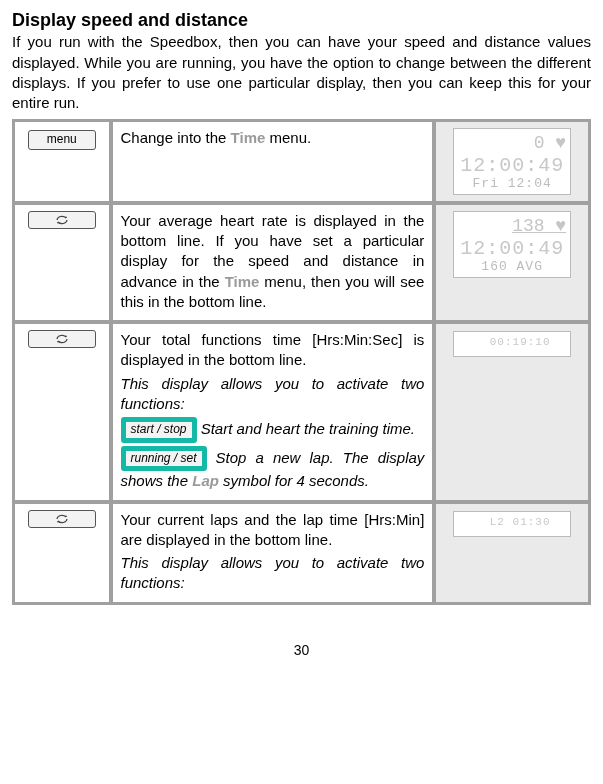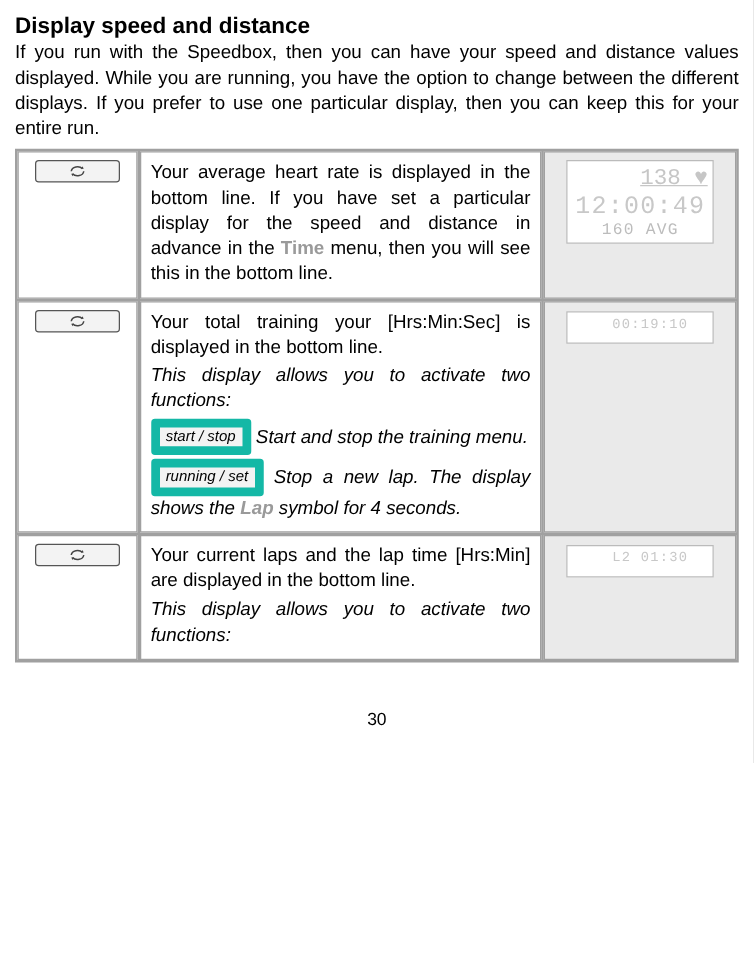--- a/index.html
+++ b/index.html
@@ -55,21 +55,21 @@
     background: #f3f3f3;
     font-size: 12px;
     padding: 1px 8px;
     min-width: 68px;
     text-align: center;
     line-height: 1.3;
     font-family: Arial, sans-serif;
   }
   .btn-inline {
     display: inline-block;
-    border: 7px solid #14b8a6;
+    border: 5px solid #14b8a6;
     border-radius: 3px;
     background: #f3f3f3;
     font-size: 12px;
     padding: 0 5px;
     line-height: 1.3;
     vertical-align: 1px;
   }
   .refresh-icon {
     display: inline-block;
     width: 68px;
@@ -134,20 +134,39 @@
 </style>
 </head>
 <body>
 
 <div class="title">Display speed and distance</div>
 <p class="intro">If you run with the Speedbox, then you can have your speed and distance values displayed. While you are running, you have the option to change between the different displays. If you prefer to use one particular display, then you can keep this for your entire run.</p>
 
 <table>
 
   <tbody>
+      <tr>
+    <td class="col-btn">
+      <span class="btn">menu</span>
+    </td>
+    <td class="col-desc desc">
+      <p>
+        <span>Change into the </span><span class="gray">Time</span><span> menu.</span>
+      </p>
+    </td>
+    <td class="col-scr">
+      <div class="screen">
+        <div class="big" style="text-align:right;">
+          <span>0  ♥</span>
+        </div>
+        <div class="seg">12:00:49</div>
+        <div class="mid">Fri 12:04</div>
+      </div>
+    </td>
+  </tr>
 
   <tr>
     <td class="col-btn">
       <span class="refresh-icon">
         <svg width="16" height="12" viewBox="0 0 16 12">
           <path d="M3 6a5 4 0 0 1 9 -2 M13 6a5 4 0 0 1 -9 2" fill="none" stroke="#444" stroke-width="1.2"></path>
           <path d="M12 2l1 2l-2 0z M4 10l-1-2l2 0z" fill="#444"></path>
         </svg>
       </span>
     </td>
@@ -170,24 +189,24 @@
   <tr>
     <td class="col-btn">
       <span class="refresh-icon">
         <svg width="16" height="12" viewBox="0 0 16 12">
           <path d="M3 6a5 4 0 0 1 9 -2 M13 6a5 4 0 0 1 -9 2" fill="none" stroke="#444" stroke-width="1.2"></path>
           <path d="M12 2l1 2l-2 0z M4 10l-1-2l2 0z" fill="#444"></path>
         </svg>
       </span>
     </td>
     <td class="col-desc desc">
-      <p>Your total training your [Hrs:Min:Sec] is displayed in the bottom line.</p>
+      <p>Your total functions time [Hrs:Min:Sec] is displayed in the bottom line.</p>
       <p>This display allows you to activate two functions:</p>
       <p>
-        <span class="btn-inline">start / stop</span><span> Start and stop the training menu.</span>
+        <span class="btn-inline">start / stop</span><span> Start and heart the training time.</span>
       </p>
       <p>
         <span class="btn-inline">running / set</span><span> Stop a new lap. The display shows the </span><span class="gray">Lap</span><span> symbol for 4 seconds.</span>
       </p>
     </td>
     <td class="col-scr">
       <div class="screen short">
         <div class="seg-sm">00:19:10</div>
       </div>
     </td>

